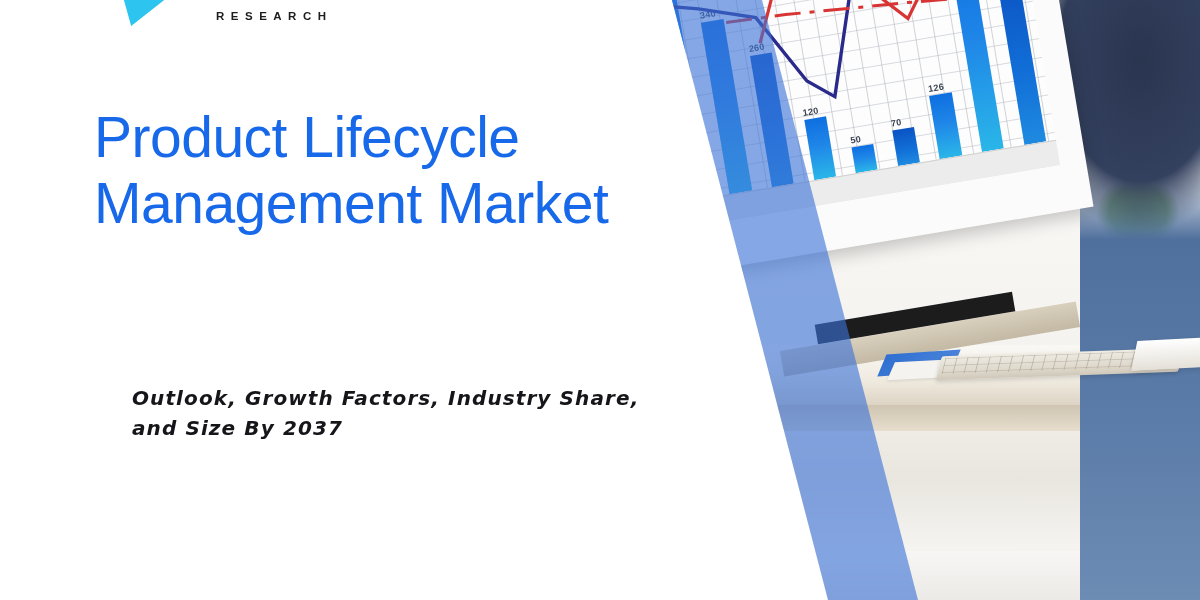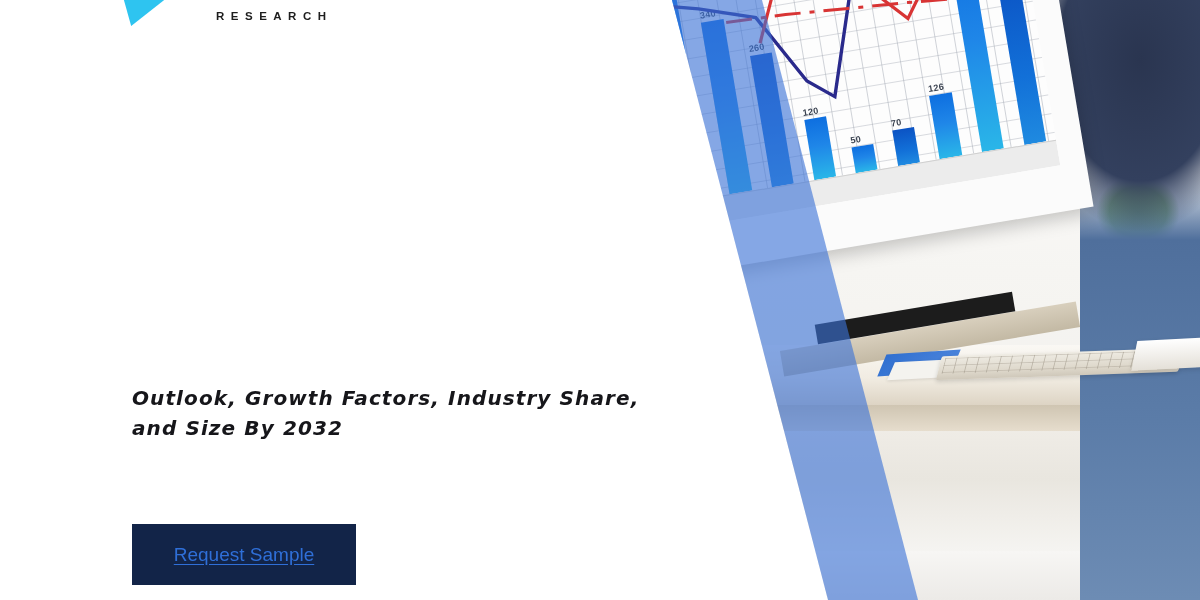--- a/index.html
+++ b/index.html
@@ -319,20 +319,18 @@
   <div class="diag-white"></div>
   <div class="diag-band"></div>
 
   <div class="logo">
     <span class="logo-mark">
       <span class="tri"></span>
     </span>
     <span class="logo-word">RESEARCH</span>
   </div>
 
-
-  <p class="subtitle">Outlook, Growth Factors, Industry Share, and Size By 2032</p>
-
-  <div class="cta">
-    <span class="cta-label">Request Sample</span>
-  </div>
+  <h1 class="title">Product Lifecycle Management Market</h1>
+
+  <p class="subtitle">Outlook, Growth Factors, Industry Share, and Size By 2037</p>
+
 
 </div>
 
 </body></html>

